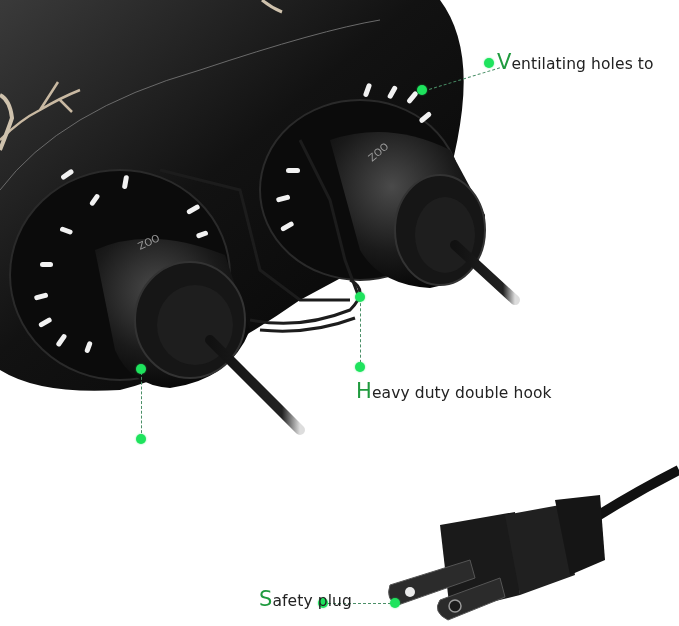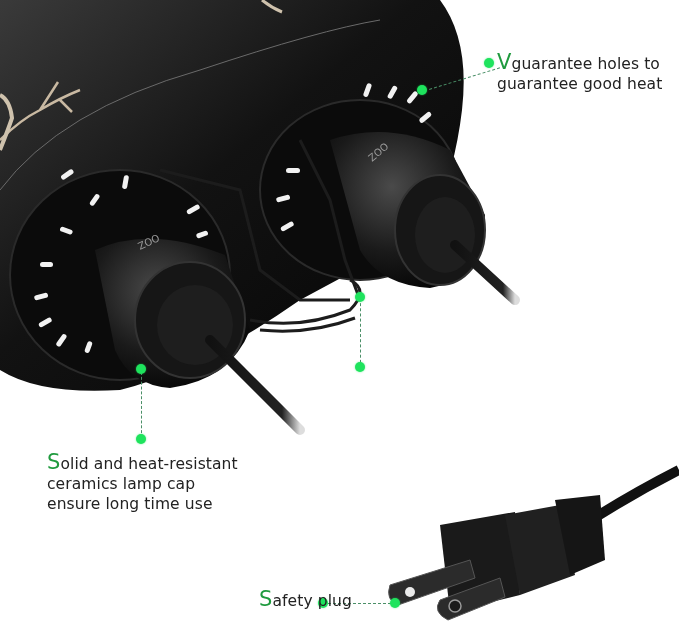--- a/index.html
+++ b/index.html
@@ -107,36 +107,33 @@
       <circle cx="410" cy="592" r="5" fill="#eaeaea"></circle>
       <path d="M440,600 L500,578 L505,597 L448,620 Q432,612 440,600 Z" fill="#2b2b2b" stroke="#555" stroke-width="1"></path>
       <circle cx="455" cy="606" r="6" fill="#1a1a1a" stroke="#999" stroke-width="1.5"></circle>
     </g>
   </svg>
 
   <div class="leader" style="left:422px; top:66px; width:74px; border-top-width:1.5px; transform-origin:0 0; transform: rotate(-17deg) translate(0,24px);"></div>
   <div class="dot" style="left:417px; top:85px;"></div>
   <div class="dot" style="left:484px; top:58px;"></div>
   <div class="callout" style="left:497px; top:52px;">
-    <div><span class="cap">V</span><span>guarantee holes to</span></div>
-    <div>guarantee good heat</div>
+    <div><span class="cap">V</span><span>entilating holes to</span></div>
   </div>
 
   <div class="leader" style="left:360px; top:298px; height:70px; border-left-width:1.5px;"></div>
   <div class="dot" style="left:355px; top:292px;"></div>
   <div class="dot" style="left:355px; top:362px;"></div>
+  <div class="callout" style="left:356px; top:381px;">
+    <span class="cap">H</span><span>eavy duty double hook</span>
+  </div>
 
   <div class="leader" style="left:141px; top:372px; height:66px; border-left-width:1.5px;"></div>
   <div class="dot" style="left:136px; top:364px;"></div>
   <div class="dot" style="left:136px; top:434px;"></div>
-  <div class="callout" style="left:47px; top:452px;">
-    <div><span class="cap">S</span><span>olid and heat-resistant</span></div>
-    <div>ceramics lamp cap</div>
-    <div>ensure long time use</div>
-  </div>
 
   <div class="leader" style="left:328px; top:603px; width:68px; border-top-width:1.5px;"></div>
   <div class="dot" style="left:318px; top:598px;"></div>
   <div class="dot" style="left:390px; top:598px;"></div>
   <div class="callout" style="left:219px; top:589px;margin-left:40px;">
     <span class="cap">S</span><span>afety plug</span>
   </div>
 
 </div>
 

